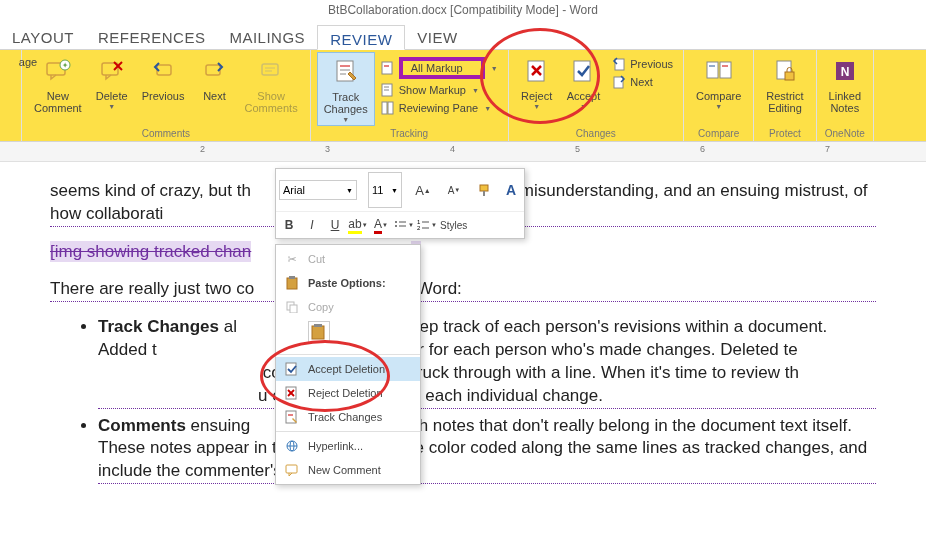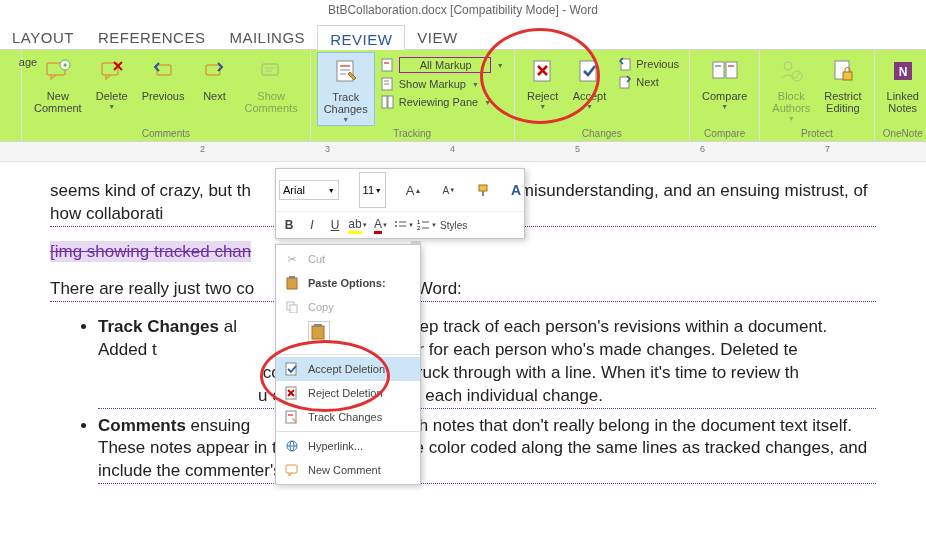--- a/index.html
+++ b/index.html
@@ -1,21 +1,21 @@
 <!DOCTYPE html>
 <html><head>
 <meta charset="utf-8">
 <style>
 * { box-sizing: border-box; margin: 0; padding: 0; }
 body { font-family: "Segoe UI", Arial, sans-serif; font-size: 12px; background: #fff; width: 926px; height: 552px; overflow: hidden; position: relative; }
 .title-bar { height: 24px; background: #fff; text-align: center; font-size: 12px; color: #666; padding-top: 3px; }
 .tabs { height: 26px; background: #fff; border-bottom: 1px solid #d4d4d4; display: flex; padding-left: 0; }
 .tab { padding: 5px 12px; font-size: 15px; color: #555; text-transform: uppercase; letter-spacing: 0.5px; cursor: pointer; }
 .tab.active { color: #2b579a; border: 1px solid #d4d4d4; border-bottom: 1px solid #fff; background: #fff; position: relative; top: 1px; text-align: center; }
-.ribbon { background: #bef264; height: 92px; border-bottom: 1px solid #d4d4d4; display: flex; position: relative; }
+.ribbon { background: #fde047; height: 92px; border-bottom: 1px solid #d4d4d4; display: flex; position: relative; }
 .group { border-right: 1px solid #e0e0e0; padding: 2px 6px 0 6px; display: flex; flex-direction: column; justify-content: space-between; }
 .group-label { text-align: center; font-size: 10px; color: #777; padding: 2px 0; }
 .group-items { display: flex; align-items: flex-start; gap: 2px; flex: 1; }
 .big-btn { display: flex; flex-direction: column; align-items: center; justify-content: flex-start; padding: 2px 6px; min-width: 44px; cursor: pointer; }
 .big-btn.disabled { opacity: 0.45; cursor: default; }
 .big-btn .icon-area { height: 34px; display: flex; align-items: center; justify-content: center; }
 .big-btn .label { font-size: 11px; color: #444; text-align: center; line-height: 12px; margin-top: 2px; }
 .big-btn .arrow { font-size: 7px; color: #666; margin-top: 1px; }
 .big-btn.highlighted { background: #cde6f7; border: 1px solid #92c0e0; }
 .small-stack { display: flex; flex-direction: column; gap: 2px; padding-top: 4px; }
@@ -23,21 +23,21 @@
 .small-row .drop { font-size: 7px; color: #666; margin-left: 2px; }
 .ruler { height: 20px; background: #f5f5f5; border-bottom: 1px solid #e0e0e0; position: relative; font-size: 9px; color: #777; }
 .ruler-track { position: absolute; left: 50px; right: 10px; top: 0; bottom: 0; }
 .ruler-mark { position: absolute; top: 2px; }
 .doc { padding: 18px 50px 20px 50px; font-family: Arial, sans-serif; font-size: 17px; line-height: 1.35; color: #222; position: relative; }
 .doc p { margin-bottom: 14px; }
 .doc ul { padding-left: 48px; }
 .doc li { margin-bottom: 6px; list-style: disc; }
 .strike-highlight { background: #e6d9f2; color: #7030a0; text-decoration: line-through; padding: 1px 0; }
 .mini-toolbar { position: absolute; left: 275px; top: 168px; width: 250px; background: #fff; border: 1px solid #c6c6c6; box-shadow: 2px 2px 6px rgba(0,0,0,0.2); z-index: 20; }
-.mini-row1 { display: flex; align-items: center; padding: 3px; gap: 20px; border-bottom: 1px solid #eee; }
+.mini-row1 { display: flex; align-items: center; padding: 3px; gap: 11px; border-bottom: 1px solid #eee; }
 .mini-font { border: 1px solid #ccc; width: 78px; height: 20px; font-size: 11px; padding: 0 3px; display: flex; align-items: center; justify-content: space-between; }
 .mini-size { border: 1px solid #ccc; width: 34px; height: 36px; font-size: 11px; padding: 0 3px; display: flex; align-items: center; justify-content: space-between; }
 .mini-btn { width: 20px; height: 20px; display: flex; align-items: center; justify-content: center; font-size: 12px; color: #444; cursor: pointer; }
 .mini-row2 { display: flex; align-items: center; padding: 3px; gap: 3px; }
 .context-menu { position: absolute; left: 275px; top: 244px; width: 146px; background: #fff; border: 1px solid #c6c6c6; box-shadow: 2px 2px 6px rgba(0,0,0,0.2); z-index: 20; padding: 2px 0; }
 .cm-item { display: flex; align-items: center; padding: 4px 8px; font-size: 11px; color: #444; gap: 8px; cursor: pointer; }
 .cm-item.disabled { color: #aaa; cursor: default; }
 .cm-item.highlight { background: #cde6f7; }
 .cm-icon { width: 16px; height: 16px; display: flex; align-items: center; justify-content: center; }
 .cm-sep { height: 1px; background: #e0e0e0; margin: 2px 0; }
@@ -145,21 +145,21 @@
         <div class="label" style="white-space:pre-line">Track
 Changes</div>
         <div class="arrow">▼</div>
       </div>
       <div class="small-stack">
         <div class="small-row">
           <svg width="14" height="14">
               <rect x="1" y="1" width="10" height="12" fill="#fff" stroke="#888"></rect>
               <line x1="3" y1="5" x2="8" y2="5" stroke="#c00"></line>
             </svg>
-          <span style="border:1px solid #a21caf;padding:1px 18px 1px 20px;min-width:80px;display:inline-block">All Markup</span>
+          <span style="border:4px solid #a21caf;padding:1px 18px 1px 8px;min-width:80px;display:inline-block">All Markup</span>
           <span class="drop">▼</span>
         </div>
         <div class="small-row">
           <svg width="14" height="14">
               <rect x="1" y="1" width="10" height="12" fill="#fff" stroke="#888"></rect>
               <line x1="3" y1="4" x2="8" y2="4" stroke="#888"></line>
               <line x1="3" y1="7" x2="8" y2="7" stroke="#888"></line>
             </svg>
           <span>Show Markup</span>
             <span class="drop">▼</span>
@@ -233,33 +233,20 @@
           </div>
         <div class="label">Compare</div>
         <div class="arrow">▼</div>
       </div>
     </div>
     <div class="group-label">Compare</div>
   </div>
 
   <div class="group">
     <div class="group-items">
-      <div class="big-btn disabled">
-        <div class="icon-area">
-            <svg width="26" height="26">
-              <circle cx="10" cy="8" r="4" fill="none" stroke="#999"></circle>
-              <path d="M4 20 Q10 14 16 20" fill="none" stroke="#999"></path>
-              <circle cx="19" cy="18" r="5" fill="none" stroke="#999"></circle>
-              <line x1="16" y1="21" x2="22" y2="15" stroke="#999"></line>
-            </svg>
-          </div>
-        <div class="label" style="white-space:pre-line">Block
-Authors</div>
-        <div class="arrow">▼</div>
-      </div>
       <div class="big-btn">
         <div class="icon-area">
             <svg width="24" height="26">
               <rect x="4" y="3" width="14" height="18" fill="#fff" stroke="#888"></rect>
               <rect x="12" y="14" width="9" height="8" fill="#f0c040" stroke="#aa7020"></rect>
               <path d="M14 14 v-2 a2.5 2.5 0 0 1 5 0 v2" fill="none" stroke="#aa7020"></path>
             </svg>
           </div>
         <div class="label" style="white-space:pre-line">Restrict
 Editing</div>

